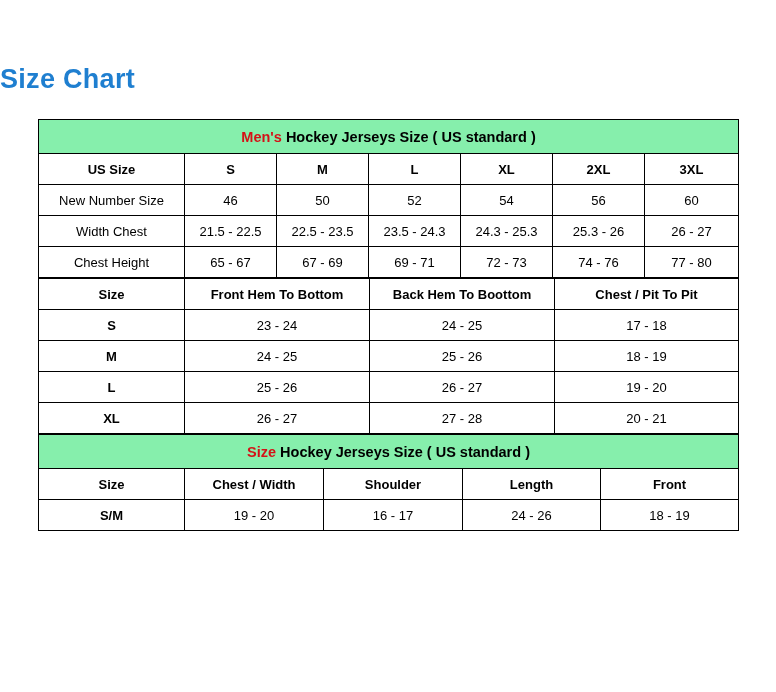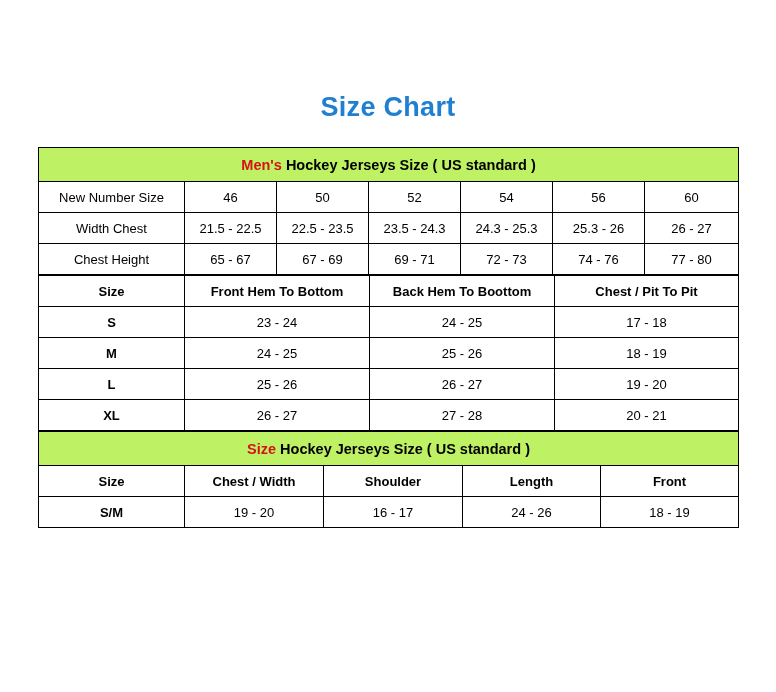--- a/index.html
+++ b/index.html
@@ -14,49 +14,48 @@
     color: #000000;
     overflow: hidden;
   }
   .page {
     position: relative;
     width: 776px;
     height: 692px;
     box-sizing: border-box;
   }
   .title {
-    text-align: center;
+    text-align: left;
     color: #1f7fd0;
     font-size: 27px;
     font-weight: bold;
     letter-spacing: 0.3px;
     padding-top: 66px;
     padding-bottom: 0;
     line-height: 1;
-    margin-top: 28px;
   }
   .tables-wrap {
     margin: 26px 38px 0 38px;
   }
   table {
     border-collapse: collapse;
     width: 700px;
     table-layout: fixed;
   }
   td, th {
     border: 1px solid #000000;
     font-size: 13px;
     text-align: center;
     vertical-align: middle;
     padding: 0;
     height: 30px;
     font-weight: normal;
   }
   .banner {
-    background: #bef264;
+    background: #86efac;
     font-weight: bold;
     font-size: 14.5px;
     height: 33px;
   }
   .banner .accent-men { color: #d41217; }
   .banner .accent-women { color: #d41217; }
   .banner .accent-youth { color: #d41217; }
   .hdr {
     font-weight: bold;
   }
@@ -80,20 +79,29 @@
         <col style="width:92px">
         <col style="width:92px">
         <col style="width:92px">
         <col style="width:92px">
         <col style="width:92px">
         <col style="width:94px">
       </colgroup>
       <tbody>
         <tr>
           <td class="banner" colspan="7"><span class="accent-men">Men's</span><span> Hockey Jerseys Size ( US standard )</span></td>
+        </tr>
+        <tr>
+          <td class="hdr">US Size</td>
+          <td class="hdr">S</td>
+          <td class="hdr">M</td>
+          <td class="hdr">L</td>
+          <td class="hdr">XL</td>
+          <td class="hdr">2XL</td>
+          <td class="hdr">3XL</td>
         </tr>
         <tr>
           <td class="rowlabel">New Number Size</td>
           <td>46</td>
           <td>50</td>
           <td>52</td>
           <td>54</td>
           <td>56</td>
           <td>60</td>
         </tr>

